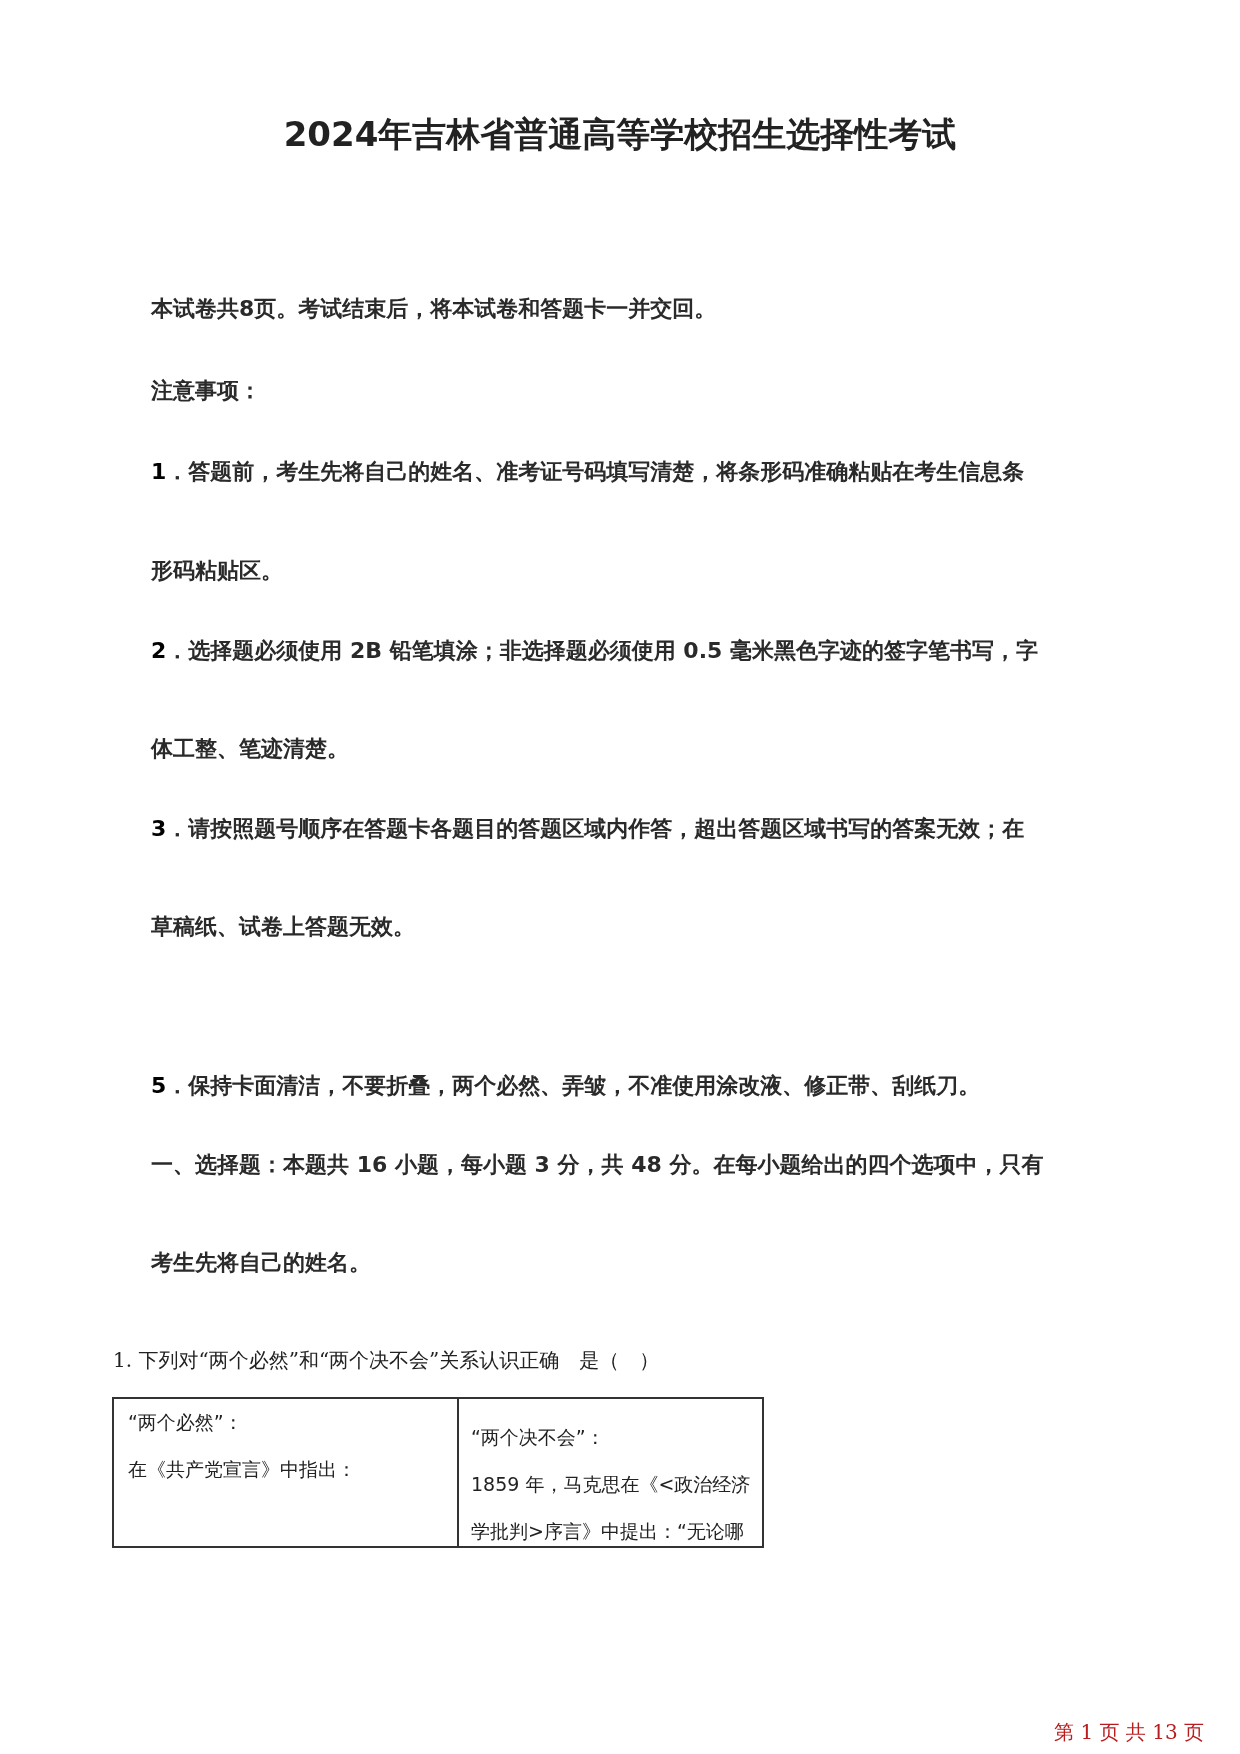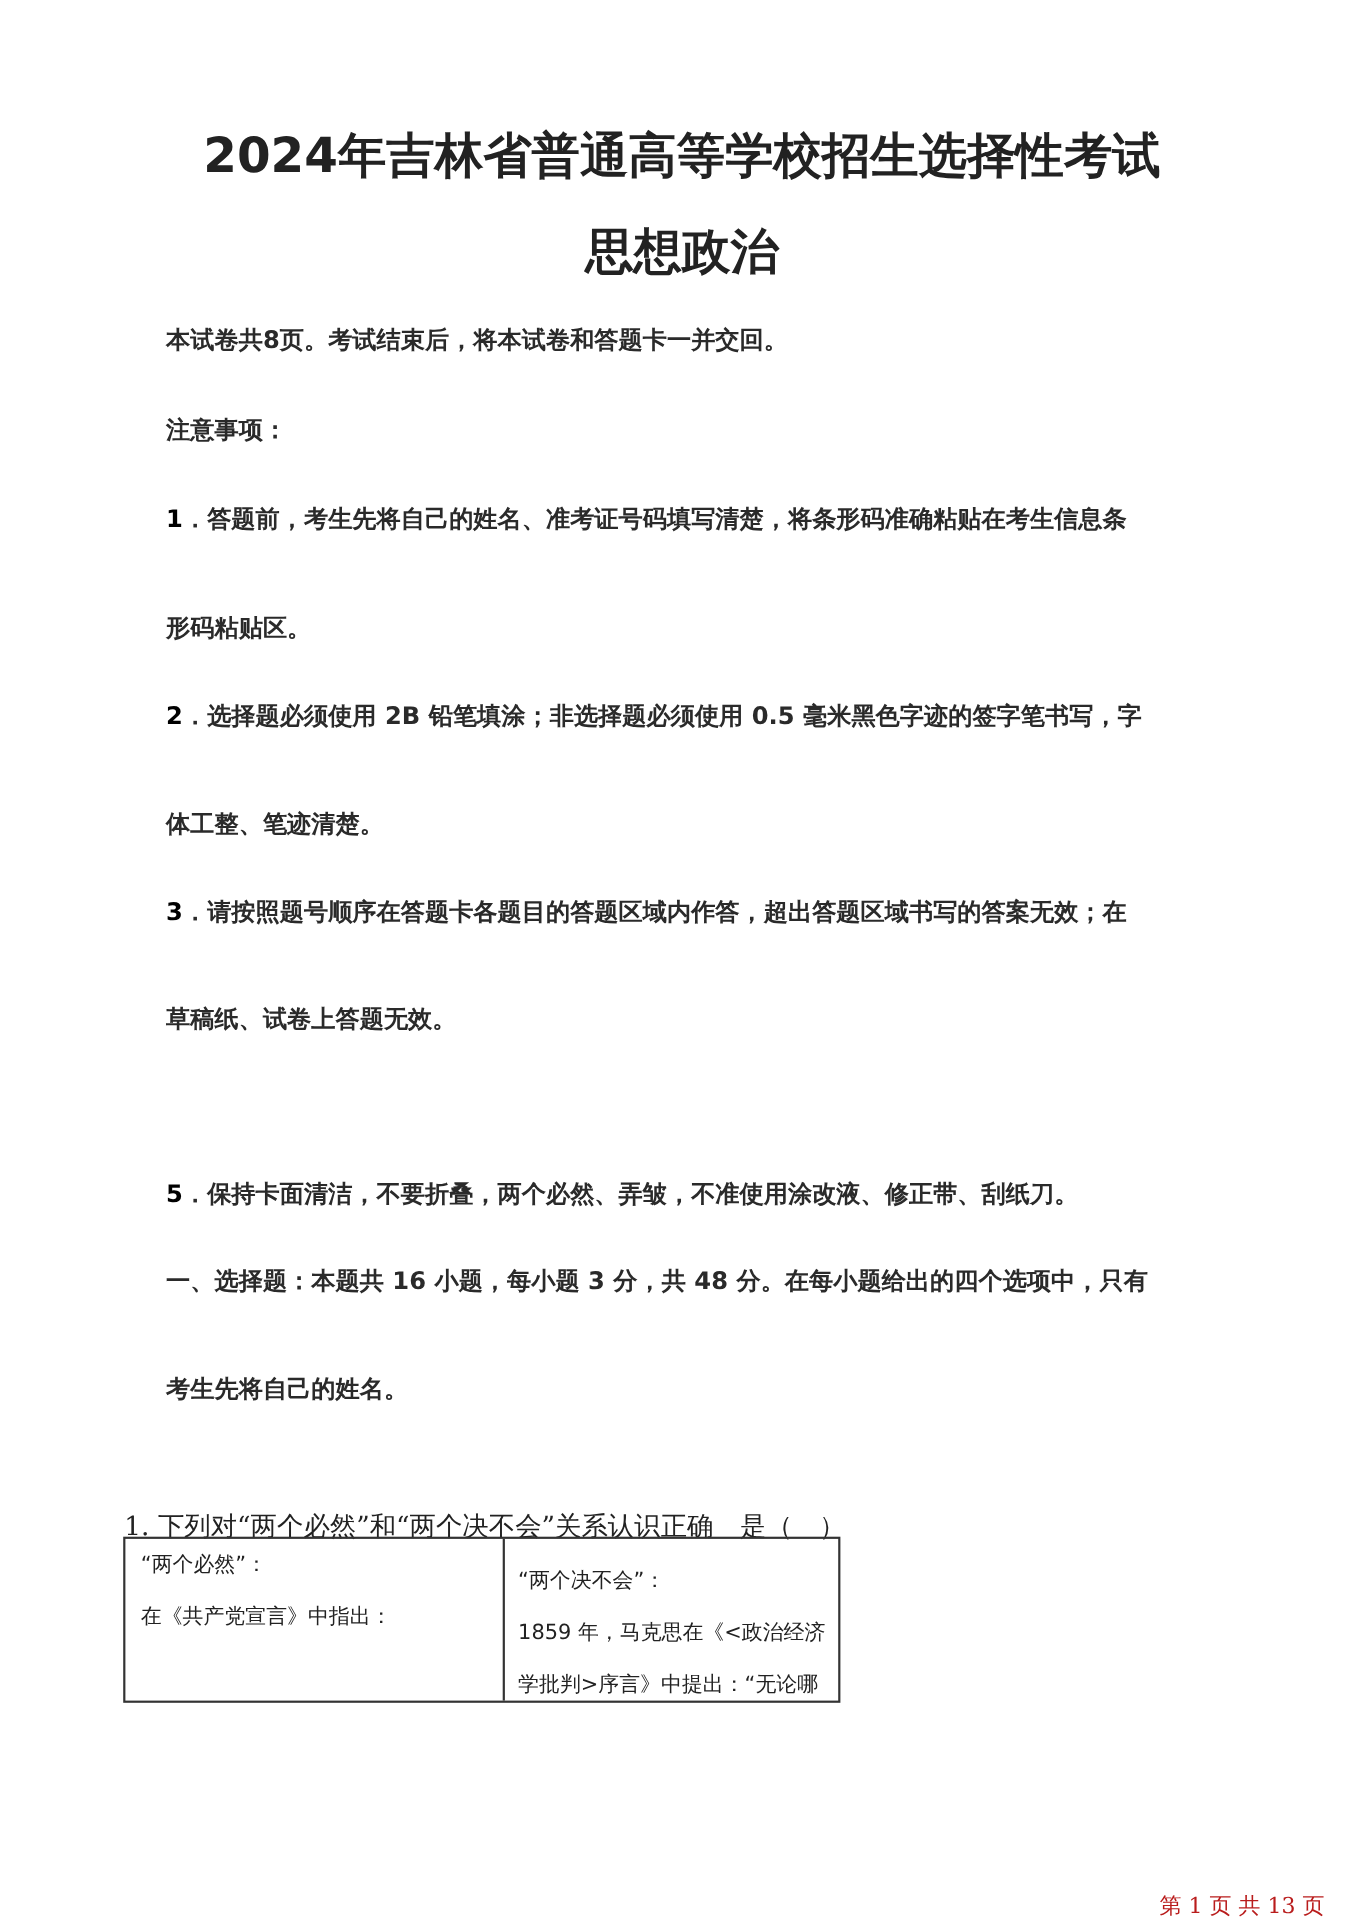--- a/index.html
+++ b/index.html
@@ -1,43 +1,42 @@
 <!DOCTYPE html>
 <html><head>
 <meta charset="utf-8">
 <style>
   html, body { margin: 0; padding: 0; background: #ffffff; }
   body { width: 1240px; height: 1754px; position: relative; overflow: hidden;
          font-family: "DejaVu Sans", sans-serif; color: #1a1a1a; }
   .page { position: absolute; left: 0; top: 0; width: 1240px; height: 1754px; }
   .title { position: absolute; left: 0; width: 1240px; text-align: center;
-           font-weight: bold; font-size: 44px; letter-spacing: 0px; color: #222; }
+           font-weight: bold; font-size: 34px; letter-spacing: 0px; color: #222; }
   .title-main { top: 112px; }
   .title-sub { top: 200px; }
   .line { position: absolute; left: 113px; font-size: 22px; font-weight: bold;
           white-space: nowrap; color: #2a2a2a; margin-left: 38px; }
   .line .num { font-weight: bold; color: #000; }
   .q { position: absolute; left: 113px; top: 1347px; font-family: "DejaVu Serif", serif;
-       font-size: 24px; color: #222; white-space: nowrap; margin-top: 24px; }
+       font-size: 20px; color: #222; white-space: nowrap; }
   .tbl { position: absolute; left: 112px; top: 1397px; width: 652px; height: 151px;
          border: 2px solid #333; box-sizing: border-box; display: flex; }
   .cell { box-sizing: border-box; padding: 12px 0 0 14px; font-size: 19px; color: #222;
           line-height: 47px; }
   .cell.left { width: 345px; border-right: 2px solid #333; padding-top: 0; }
   .cell.right { flex: 1; padding-top: 15px; padding-left: 12px; }
   .cell div { height: 47px; white-space: nowrap; }
   .footer { position: absolute; left: 0; width: 1204px; top: 1719px; text-align: right;
             font-family: "DejaVu Serif", serif; font-size: 20px; color: #b91c1c; }
 </style>
 </head>
 <body>
 
 <div class="page">
   <div class="title title-main">2024年吉林省普通高等学校招生选择性考试</div>
-  <div class="title title-sub">思想政治</div>
 
   <div class="line" style="top:294px">本试卷共8页。考试结束后，将本试卷和答题卡一并交回。</div>
   <div class="line" style="top:376px">注意事项：</div>
 
   <div class="line" style="top:457px"><span class="num">1</span><span>．答题前，考生先将自己的姓名、准考证号码填写清楚，将条形码准确粘贴在考生信息条</span></div>
   <div class="line" style="top:556px">形码粘贴区。</div>
 
   <div class="line" style="top:636px"><span class="num">2</span><span>．选择题必须使用 2B 铅笔填涂；非选择题必须使用 0.5 毫米黑色字迹的签字笔书写，字</span></div>
   <div class="line" style="top:734px">体工整、笔迹清楚。</div>
 

